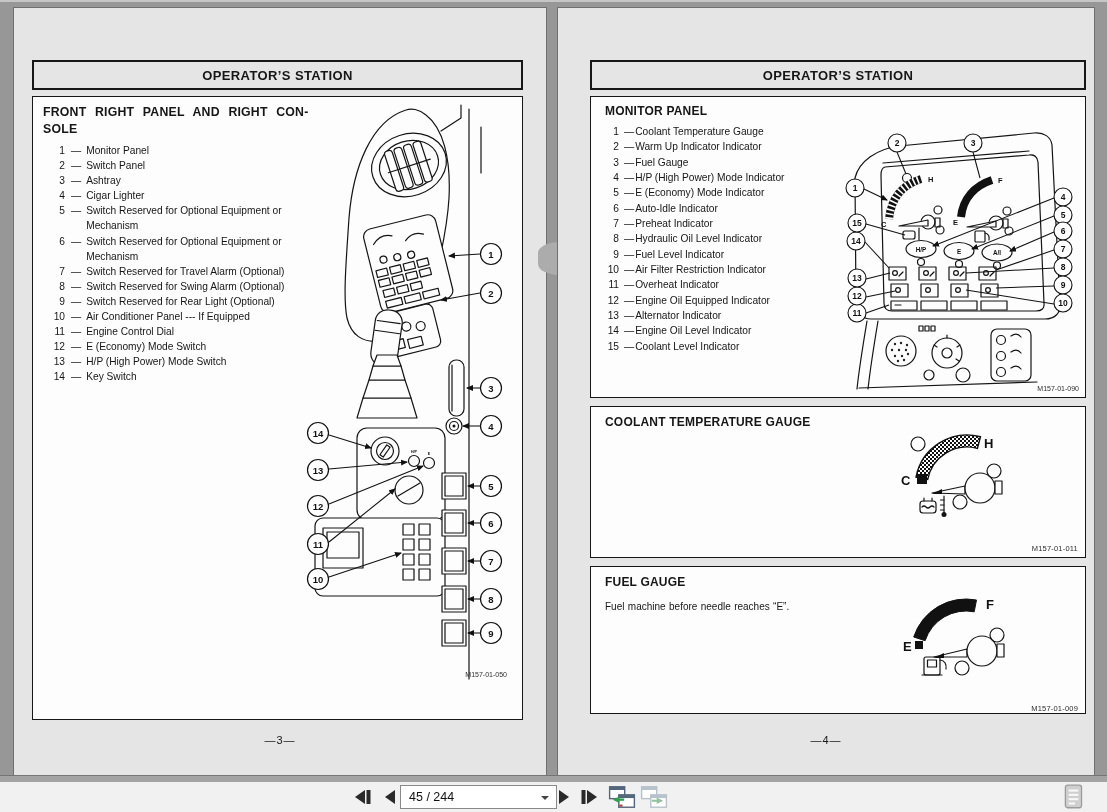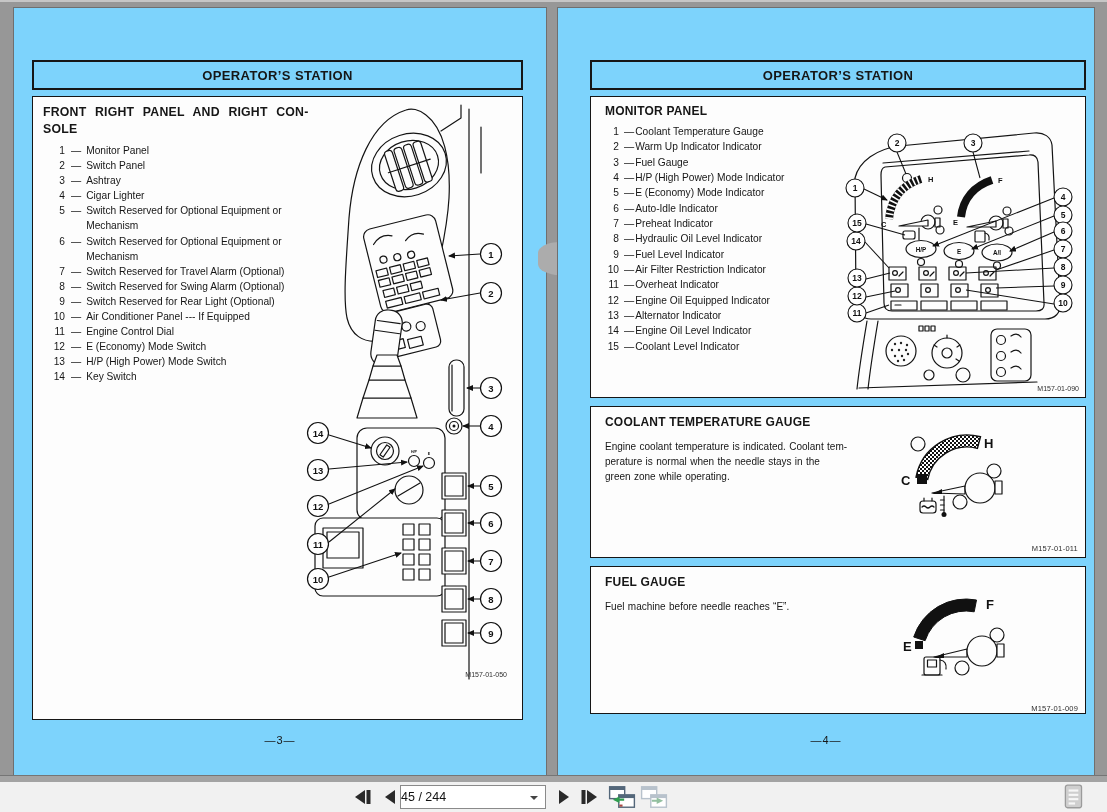--- a/index.html
+++ b/index.html
@@ -1,21 +1,21 @@
 <!DOCTYPE html>
 <html><head>
 <meta charset="utf-8">
 <title>Viewer</title>
 <style>
   html,body{margin:0;padding:0;background:#6e6e6e;}
   *{box-sizing:border-box;}
   .stage{position:relative;width:1107px;height:812px;background:#979797;overflow:hidden;
          font-family:"Liberation Sans","DejaVu Sans",sans-serif;color:#161616;}
   .stage::before{content:"";position:absolute;left:0;top:0;width:100%;height:2px;background:#c6c6c6;}
-  .page{position:absolute;top:8px;height:801px;background:#7dd3fc;outline:1px solid #6f6f6f;}
+  .page{position:absolute;top:8px;height:801px;background:#e5e5e5;outline:1px solid #6f6f6f;}
   .page-left{left:14px;width:532px;}
   .page-right{left:558px;width:536px;}
   .hdrbox{position:absolute;border:2px solid #161616;display:flex;align-items:center;justify-content:center;}
   .hdrbox span{font-size:13px;font-weight:bold;letter-spacing:.4px;}
   .cbox{position:absolute;border:1.6px solid #161616;background:#fdfdfd;}
   .sectitle{position:absolute;font-weight:bold;font-size:12.3px;letter-spacing:.2px;white-space:pre;word-spacing:5px;line-height:17px;}
   .sectitle2{position:absolute;font-weight:bold;font-size:12px;letter-spacing:.2px;}
   .bodytext{position:absolute;font-size:10px;line-height:15.2px;white-space:pre;word-spacing:.6px;}
   .plist{position:absolute;}
   .prow{display:flex;font-size:10.2px;line-height:15.1px;}
@@ -25,22 +25,22 @@
   .prow2{display:flex;font-size:10.2px;line-height:15.35px;}
   .prow2 .pn{width:18px;text-align:right;flex:none;}
   .prow2 .pd{flex:none;margin:0 1px 0 5px;}
   .prow2 .pt{flex:1;}
   .pageno{position:absolute;width:100%;text-align:center;font-size:11px;letter-spacing:1px;}
   .figcode{position:absolute;font-size:7.5px;color:#2e2e2e;letter-spacing:.2px;}
   .tab{position:absolute;left:524px;top:234px;width:22px;height:33px;background:#acacac;border-radius:33px 0 0 33px / 50% 0 0 50%;}
   .botband{position:absolute;left:0;top:775px;width:100%;height:7px;background:#a3a3a3;border-top:1px solid #757575;}
   .toolbar{position:absolute;left:0;top:782px;width:100%;height:30px;background:#f1f1f1;}
   .tbtn{position:absolute;top:5px;width:22px;height:20px;cursor:pointer;}
-  .combo{position:absolute;left:400px;top:3px;width:146px;height:24px;background:#fff;border:1px solid #8a8a8a;
-         display:flex;align-items:center;font-size:12.5px;color:#111;}
+  .combo{position:absolute;left:400px;top:3px;width:157px;height:24px;background:#fff;border:1px solid #8a8a8a;
+         display:flex;align-items:center;padding-left:8px;font-size:12.5px;color:#111;}
   .combo .arr{position:absolute;right:7px;top:10px;width:0;height:0;border-left:4px solid transparent;
               border-right:4px solid transparent;border-top:4.5px solid #444;}
   .viewbtn{position:absolute;top:3px;width:28px;height:24px;}
   .docbtn{position:absolute;left:1062px;top:1px;width:24px;height:28px;}
   
   .dw{fill:none;stroke:#141414;stroke-width:1.2;stroke-linejoin:round;stroke-linecap:round;}
   .dwf{fill:#fdfdfd;stroke:#141414;stroke-width:1.2;stroke-linejoin:round;}
   .ld{fill:none;stroke:#111;stroke-width:1.05;}
   .co circle{fill:#fff;stroke:#111;stroke-width:1.2;}
   .co text{font:bold 9.5px "Liberation Sans",sans-serif;text-anchor:middle;fill:#111;}
@@ -651,23 +651,20 @@
               <circle cx="28" cy="100" r="9"></circle>
               <text x="28" y="103">15</text>
             </g>
         </g>
         <text class="figt" x="250" y="268">M157-01-090</text>
       </svg>
     </div>
 
     <div class="cbox" style="left:32px;top:398px;width:496px;height:152px;">
       <div class="sectitle2" style="left:14px;top:8px;">COOLANT TEMPERATURE GAUGE</div>
-      <div class="bodytext" style="left:14px;top:32px;">Engine coolant temperature is indicated. Coolant tem-
-perature is normal when the needle stays in the
-green zone while operating.</div>
       <svg style="position:absolute;left:296px;top:20px;" width="150" height="100" viewBox="0 0 150 100">
         <defs>
           <pattern id="hatch" width="4" height="4" patternUnits="userSpaceOnUse">
             <rect width="4" height="4" fill="#fff"></rect>
             <line x1="0" y1="0" x2="4" y2="4" stroke="#111" stroke-width="1"></line>
             <line x1="4" y1="0" x2="0" y2="4" stroke="#111" stroke-width="1"></line>
           </pattern>
         </defs>
         <circle class="dw" cx="31" cy="17" r="7" stroke-width="1.6"></circle>
         <path d="M29 50.1 A52 52 0 0 1 93.5 9.8 L90.4 21.4 A40 40 0 0 0 40.7 52.4 Z" fill="url(#hatch)" stroke="#111" stroke-width="1.4"></path>

